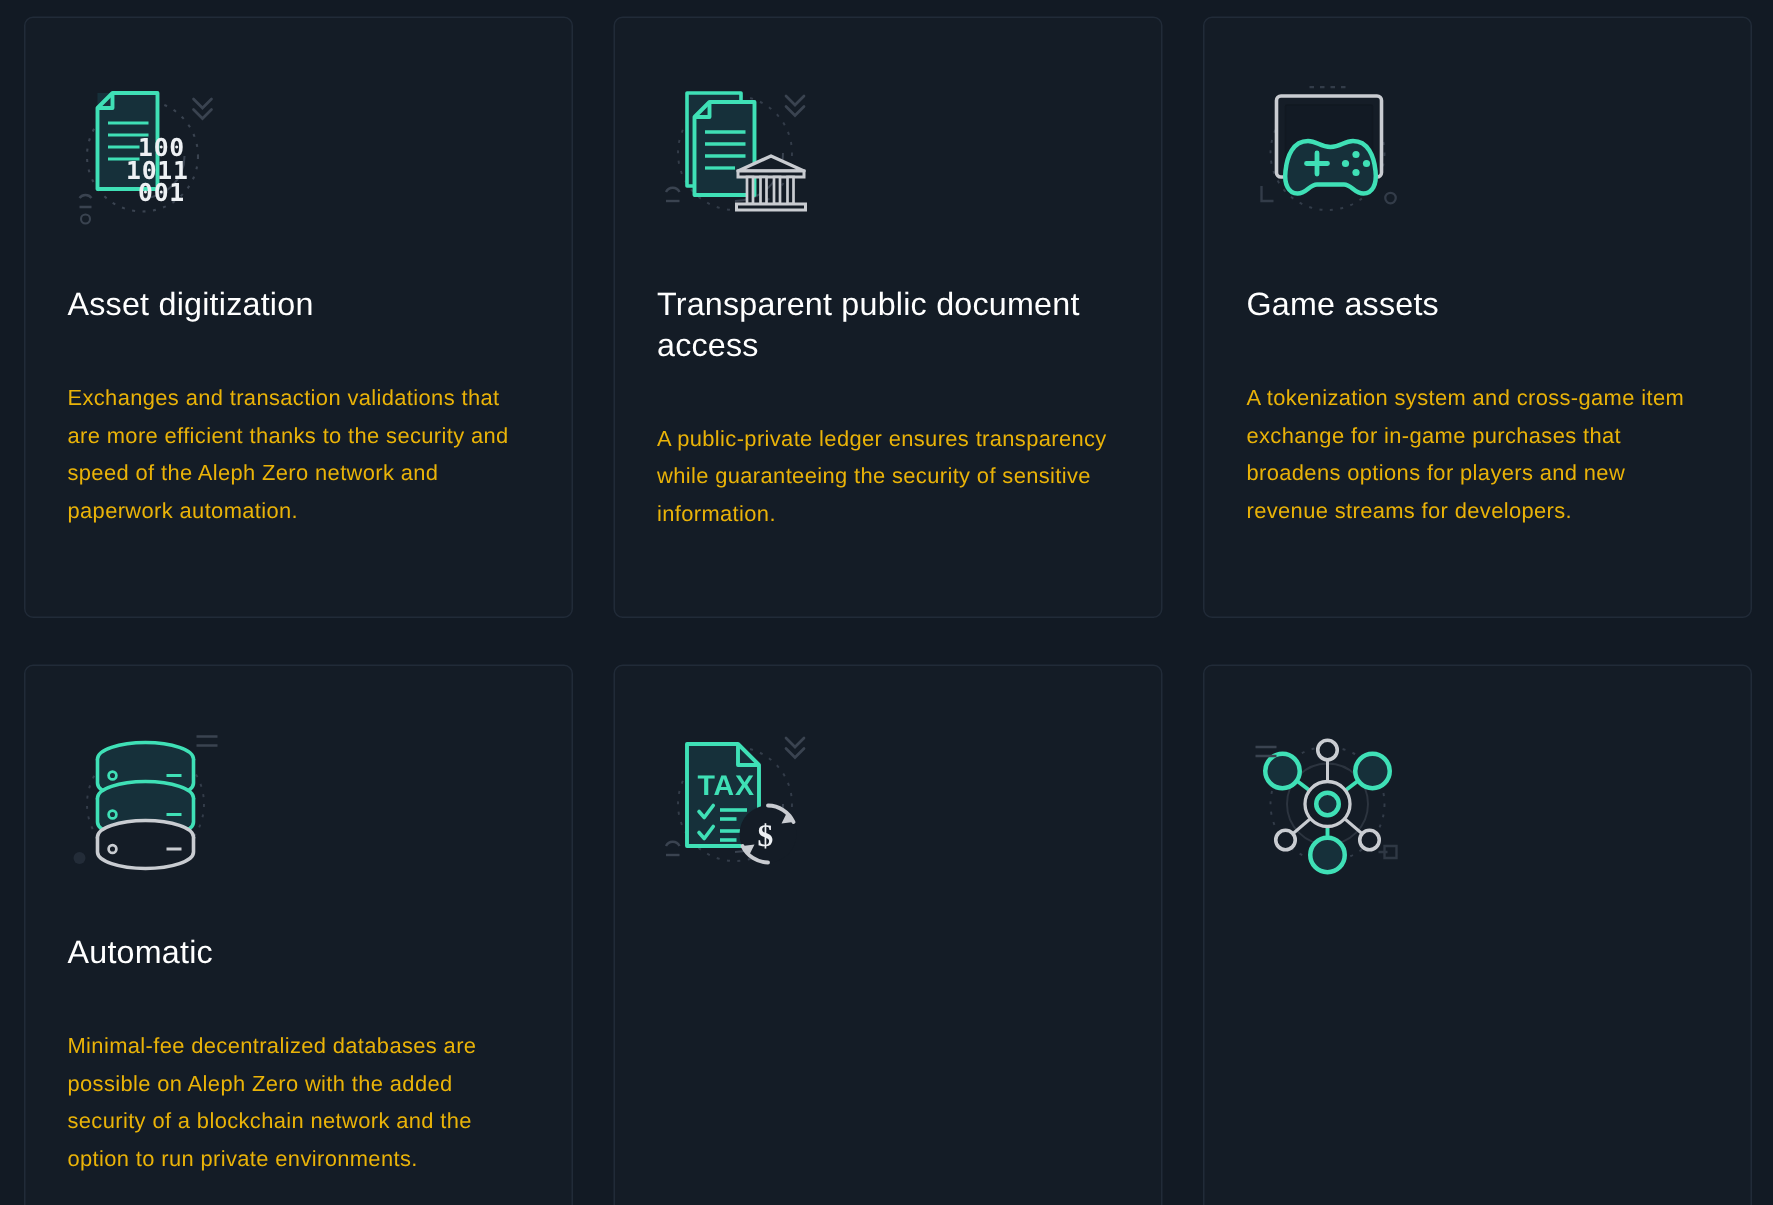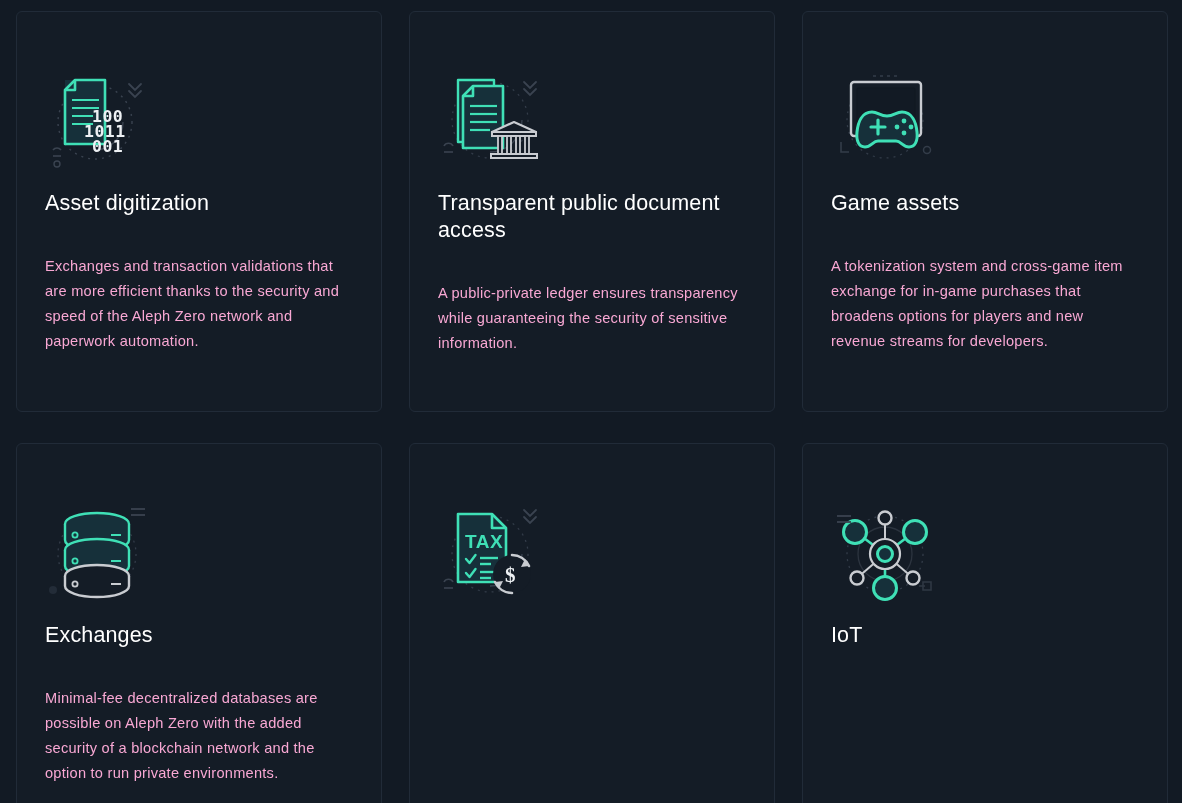--- a/index.html
+++ b/index.html
@@ -33,40 +33,40 @@
     border-radius: 6px;
     background: #141c26;
     padding: 40px 28px 30px 28px;
     min-height: 401px;
     position: relative;
   }
 
   .icon-wrap {
     height: 118px;
     display: flex;
-    align-items: flex-end;
+    align-items: flex-start;
     padding-left: 2px;
   }
 
   .icon-wrap svg { display: block; }
 
   .card-title {
     font-size: 21.5px;
     line-height: 27px;
     font-weight: 400;
     color: #ffffff;
     letter-spacing: 0.15px;
     margin-top: 20px;
     margin-bottom: 18px;
   }
 
   .card-desc {
     font-size: 14.6px;
     line-height: 25px;
-    color: #f9a8d4;
+    color: #eab308;
     letter-spacing: 0.25px;
     max-width: 306px;
     margin-top: 37px;
   }
 
   .card:nth-child(3) .card-desc,
   .card:nth-child(6) .card-desc { max-width: 312px; }
 </style>
 </head>
 <body>
@@ -167,21 +167,21 @@
         <line x1="64" y1="59" x2="74" y2="59" stroke="#3fe0b6" stroke-width="2"></line>
         <ellipse cx="50" cy="74" rx="32" ry="11" fill="#141c26" stroke="#c9ccd1" stroke-width="2.4"></ellipse>
         <path d="M18 74 v10 a32 11 0 0 0 64 0 v-10" fill="#141c26" stroke="#c9ccd1" stroke-width="2.4"></path>
         <circle cx="28" cy="82" r="2.6" fill="none" stroke="#c9ccd1" stroke-width="1.8"></circle>
         <line x1="64" y1="82" x2="74" y2="82" stroke="#c9ccd1" stroke-width="2"></line>
         <line x1="84" y1="7" x2="98" y2="7" stroke="#3a4350" stroke-width="1.8"></line>
         <line x1="84" y1="13" x2="98" y2="13" stroke="#3a4350" stroke-width="1.8"></line>
         <circle cx="6" cy="88" r="4" fill="#232c38"></circle>
       </svg>
     </div>
-    <h3 class="card-title">Exchanges</h3>
+    <h3 class="card-title">Automatic</h3>
     <p class="card-desc">Minimal-fee decentralized databases are possible on Aleph Zero with the added security of a blockchain network and the option to run private environments.</p>
   </div>
 
   <div class="card">
     <div class="icon-wrap">
       <svg width="104" height="100" viewBox="0 0 104 100" fill="none">
         <circle cx="50" cy="52" r="38" stroke="#333c49" stroke-width="1.3" stroke-dasharray="2 5"></circle>
         <path d="M18 52 A32 32 0 0 1 50 20" stroke="#39424f" stroke-width="1.3" fill="none"></path>
         <path d="M82 52 A32 32 0 0 1 50 84" stroke="#39424f" stroke-width="1.3" fill="none"></path>
         <path d="M18 12 L52 12 L66 26 L66 80 L18 80 Z" fill="#16303a" stroke="#3fe0b6" stroke-width="2.6" stroke-linejoin="round"></path>
@@ -224,16 +224,15 @@
         <circle cx="80" cy="76" r="6.5" fill="#141c26" stroke="#c9ccd1" stroke-width="2.4"></circle>
         <circle cx="22" cy="30" r="11.5" fill="#16303a" stroke="#3fe0b6" stroke-width="3"></circle>
         <circle cx="82" cy="30" r="11.5" fill="#16303a" stroke="#3fe0b6" stroke-width="3"></circle>
         <circle cx="52" cy="86" r="11.5" fill="#16303a" stroke="#3fe0b6" stroke-width="3"></circle>
         <circle cx="52" cy="52" r="7.5" fill="#16303a" stroke="#3fe0b6" stroke-width="3"></circle>
         <line x1="4" y1="14" x2="18" y2="14" stroke="#3a4350" stroke-width="1.8"></line>
         <line x1="4" y1="20" x2="18" y2="20" stroke="#3a4350" stroke-width="1.8"></line>
         <path d="M90 80 h8 v8 h-8 z M86 84 h6" stroke="#2f3844" stroke-width="1.6" fill="none"></path>
       </svg>
     </div>
-    <h3 class="card-title">IoT</h3>
   </div>
 
 </div>
 
 </body></html>

